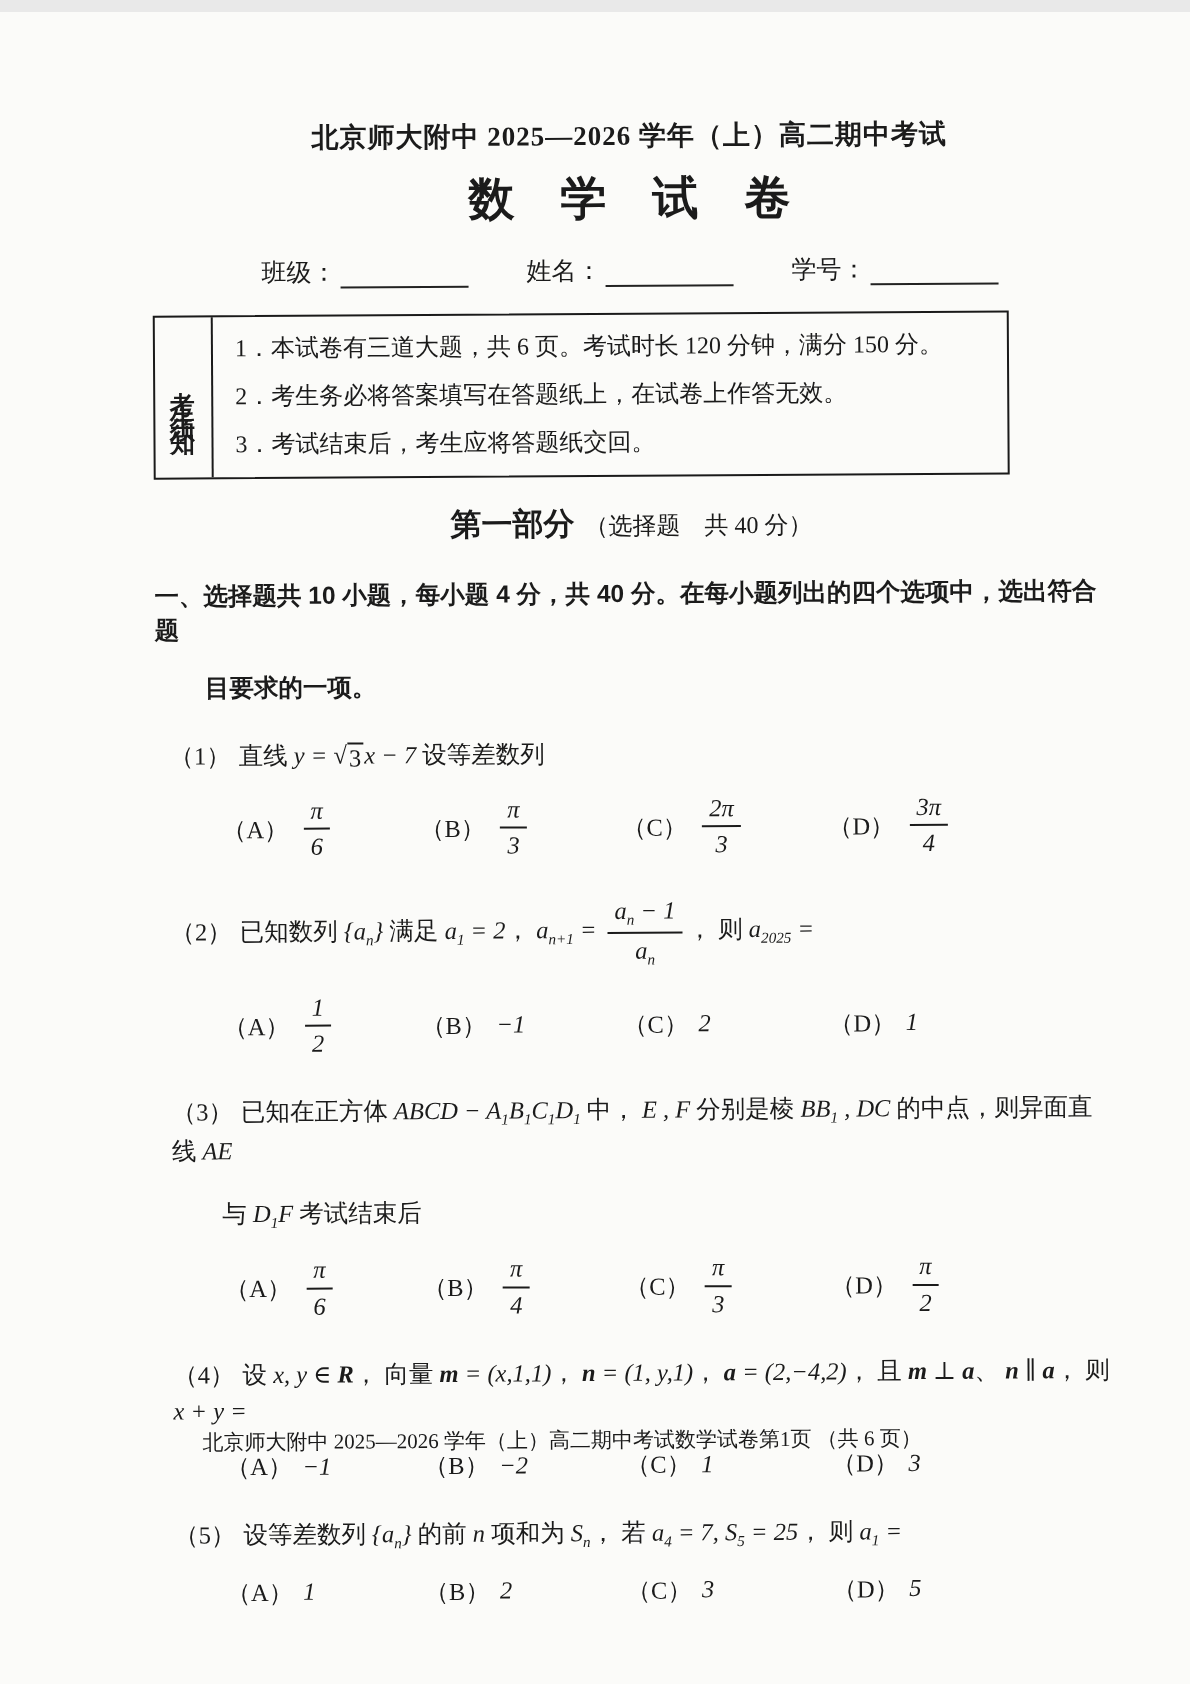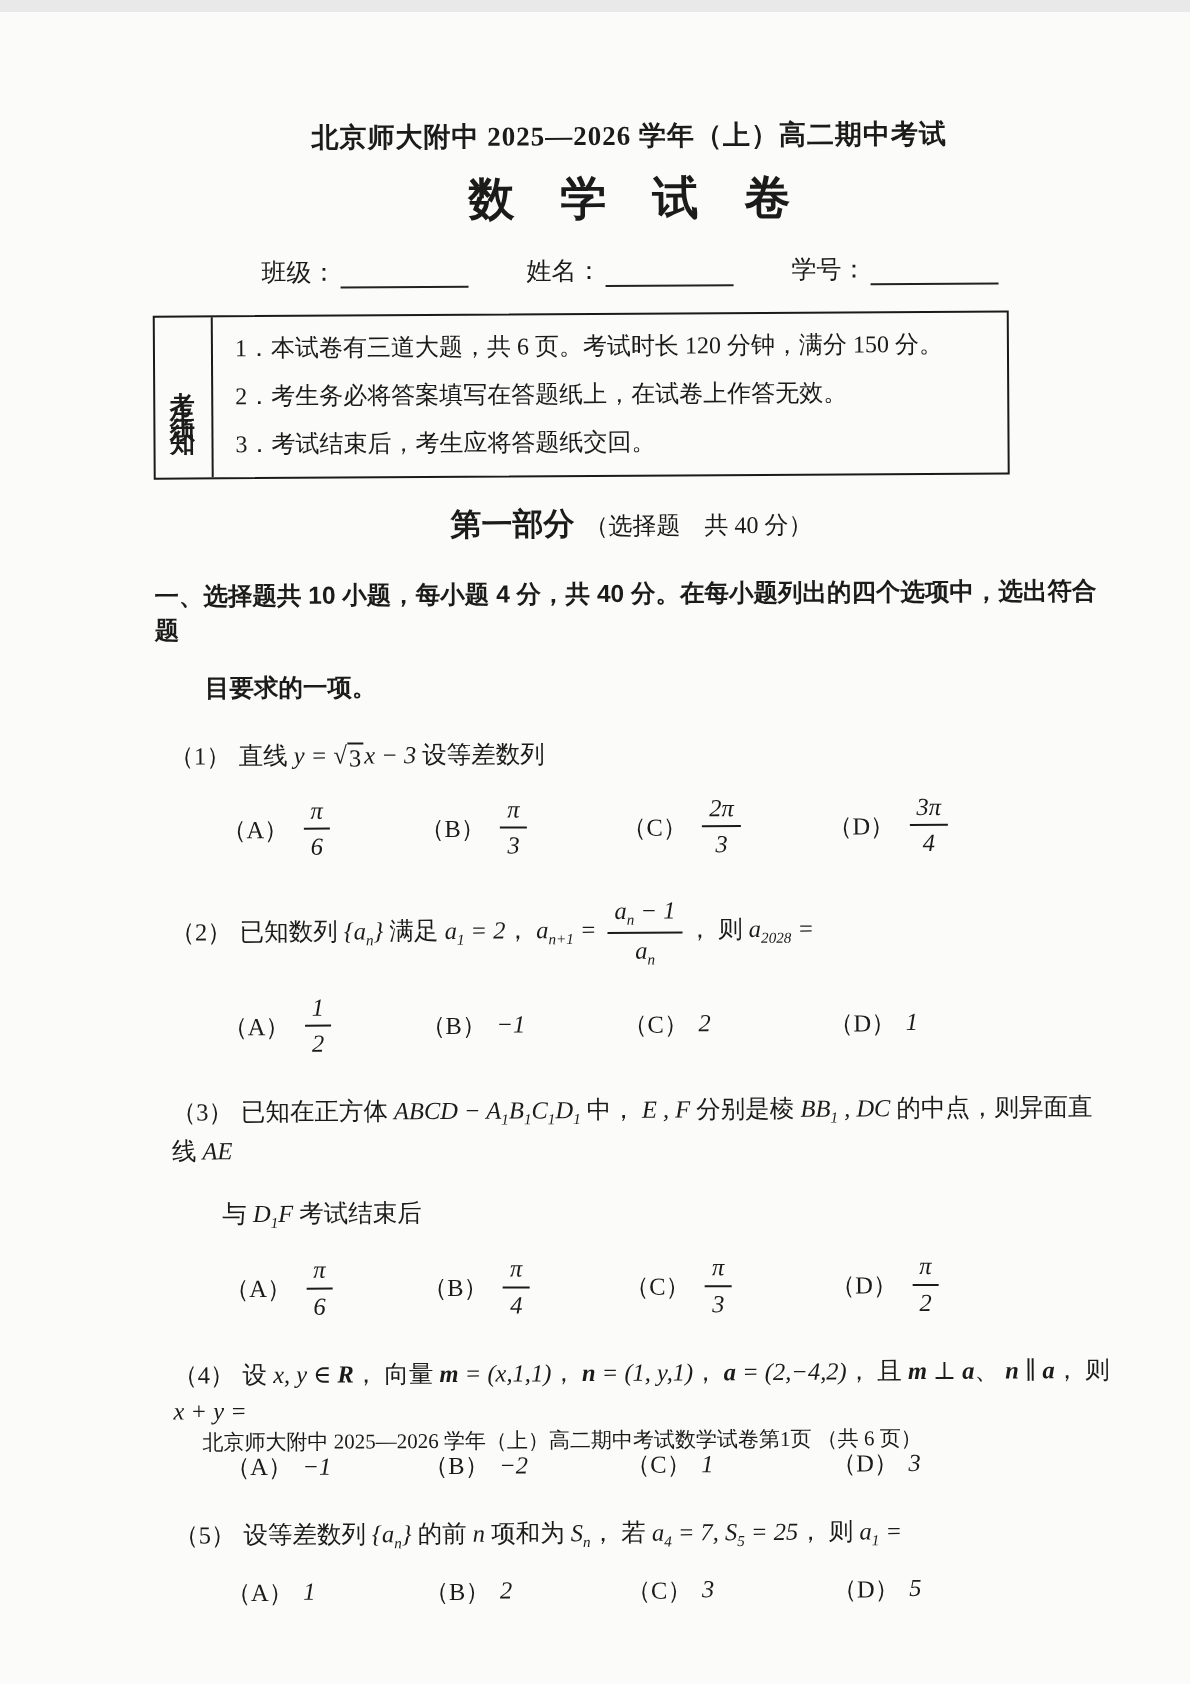--- a/index.html
+++ b/index.html
@@ -91,21 +91,21 @@
     </div>
 
     <div class="intro1">一、选择题共 10 小题，每小题 4 分，共 40 分。在每小题列出的四个选项中，选出符合题</div>
     <div class="intro2">目要求的一项。</div>
 
     <div id="questions">
         <div class="question">
           <div class="q-line"><span class="q-num cn">（1）</span><span class="cn">直线 </span><span class="math">y = </span><span class="sqrt">
               <span class="rad">√</span>
               <span class="arg">3</span>
-            </span><span class="math">x − 3 </span><span class="cn">设等差数列</span></div>
+            </span><span class="math">x − 7 </span><span class="cn">设等差数列</span></div>
           <div class="options">
             <div class="option">
               <span class="opt-label cn">（A）</span>
               <span class="opt-content"><span class="frac">
                   <span class="num"><span class="math">π</span></span>
                   <span class="den"><span class="math">6</span></span>
                 </span></span>
             </div>
             <div class="option">
               <span class="opt-label cn">（B）</span>
@@ -127,21 +127,21 @@
                   <span class="num"><span class="math">3π</span></span>
                   <span class="den"><span class="math">4</span></span>
                 </span></span>
             </div>
           </div>
         </div>
         <div class="question">
           <div class="q-line"><span class="q-num cn">（2）</span><span class="cn">已知数列 </span><span class="math">{a</span><sub class="math">n</sub><span class="math">} </span><span class="cn">满足 </span><span class="math">a</span><sub class="math">1</sub><span class="math"> = 2</span><span class="cn">， </span><span class="math">a</span><sub class="math">n+1</sub><span class="math"> = </span><span class="frac">
               <span class="num"><span class="math">a</span><sub class="math">n</sub><span class="math"> − 1</span></span>
               <span class="den"><span class="math">a</span><sub class="math">n</sub></span>
-            </span><span class="cn">， 则 </span><span class="math">a</span><sub class="math">2028</sub><span class="math"> =</span></div>
+            </span><span class="cn">， 则 </span><span class="math">a</span><sub class="math">2025</sub><span class="math"> =</span></div>
           <div class="options">
             <div class="option">
               <span class="opt-label cn">（A）</span>
               <span class="opt-content"><span class="frac">
                   <span class="num"><span class="math">1</span></span>
                   <span class="den"><span class="math">2</span></span>
                 </span></span>
             </div>
             <div class="option">
               <span class="opt-label cn">（B）</span>

